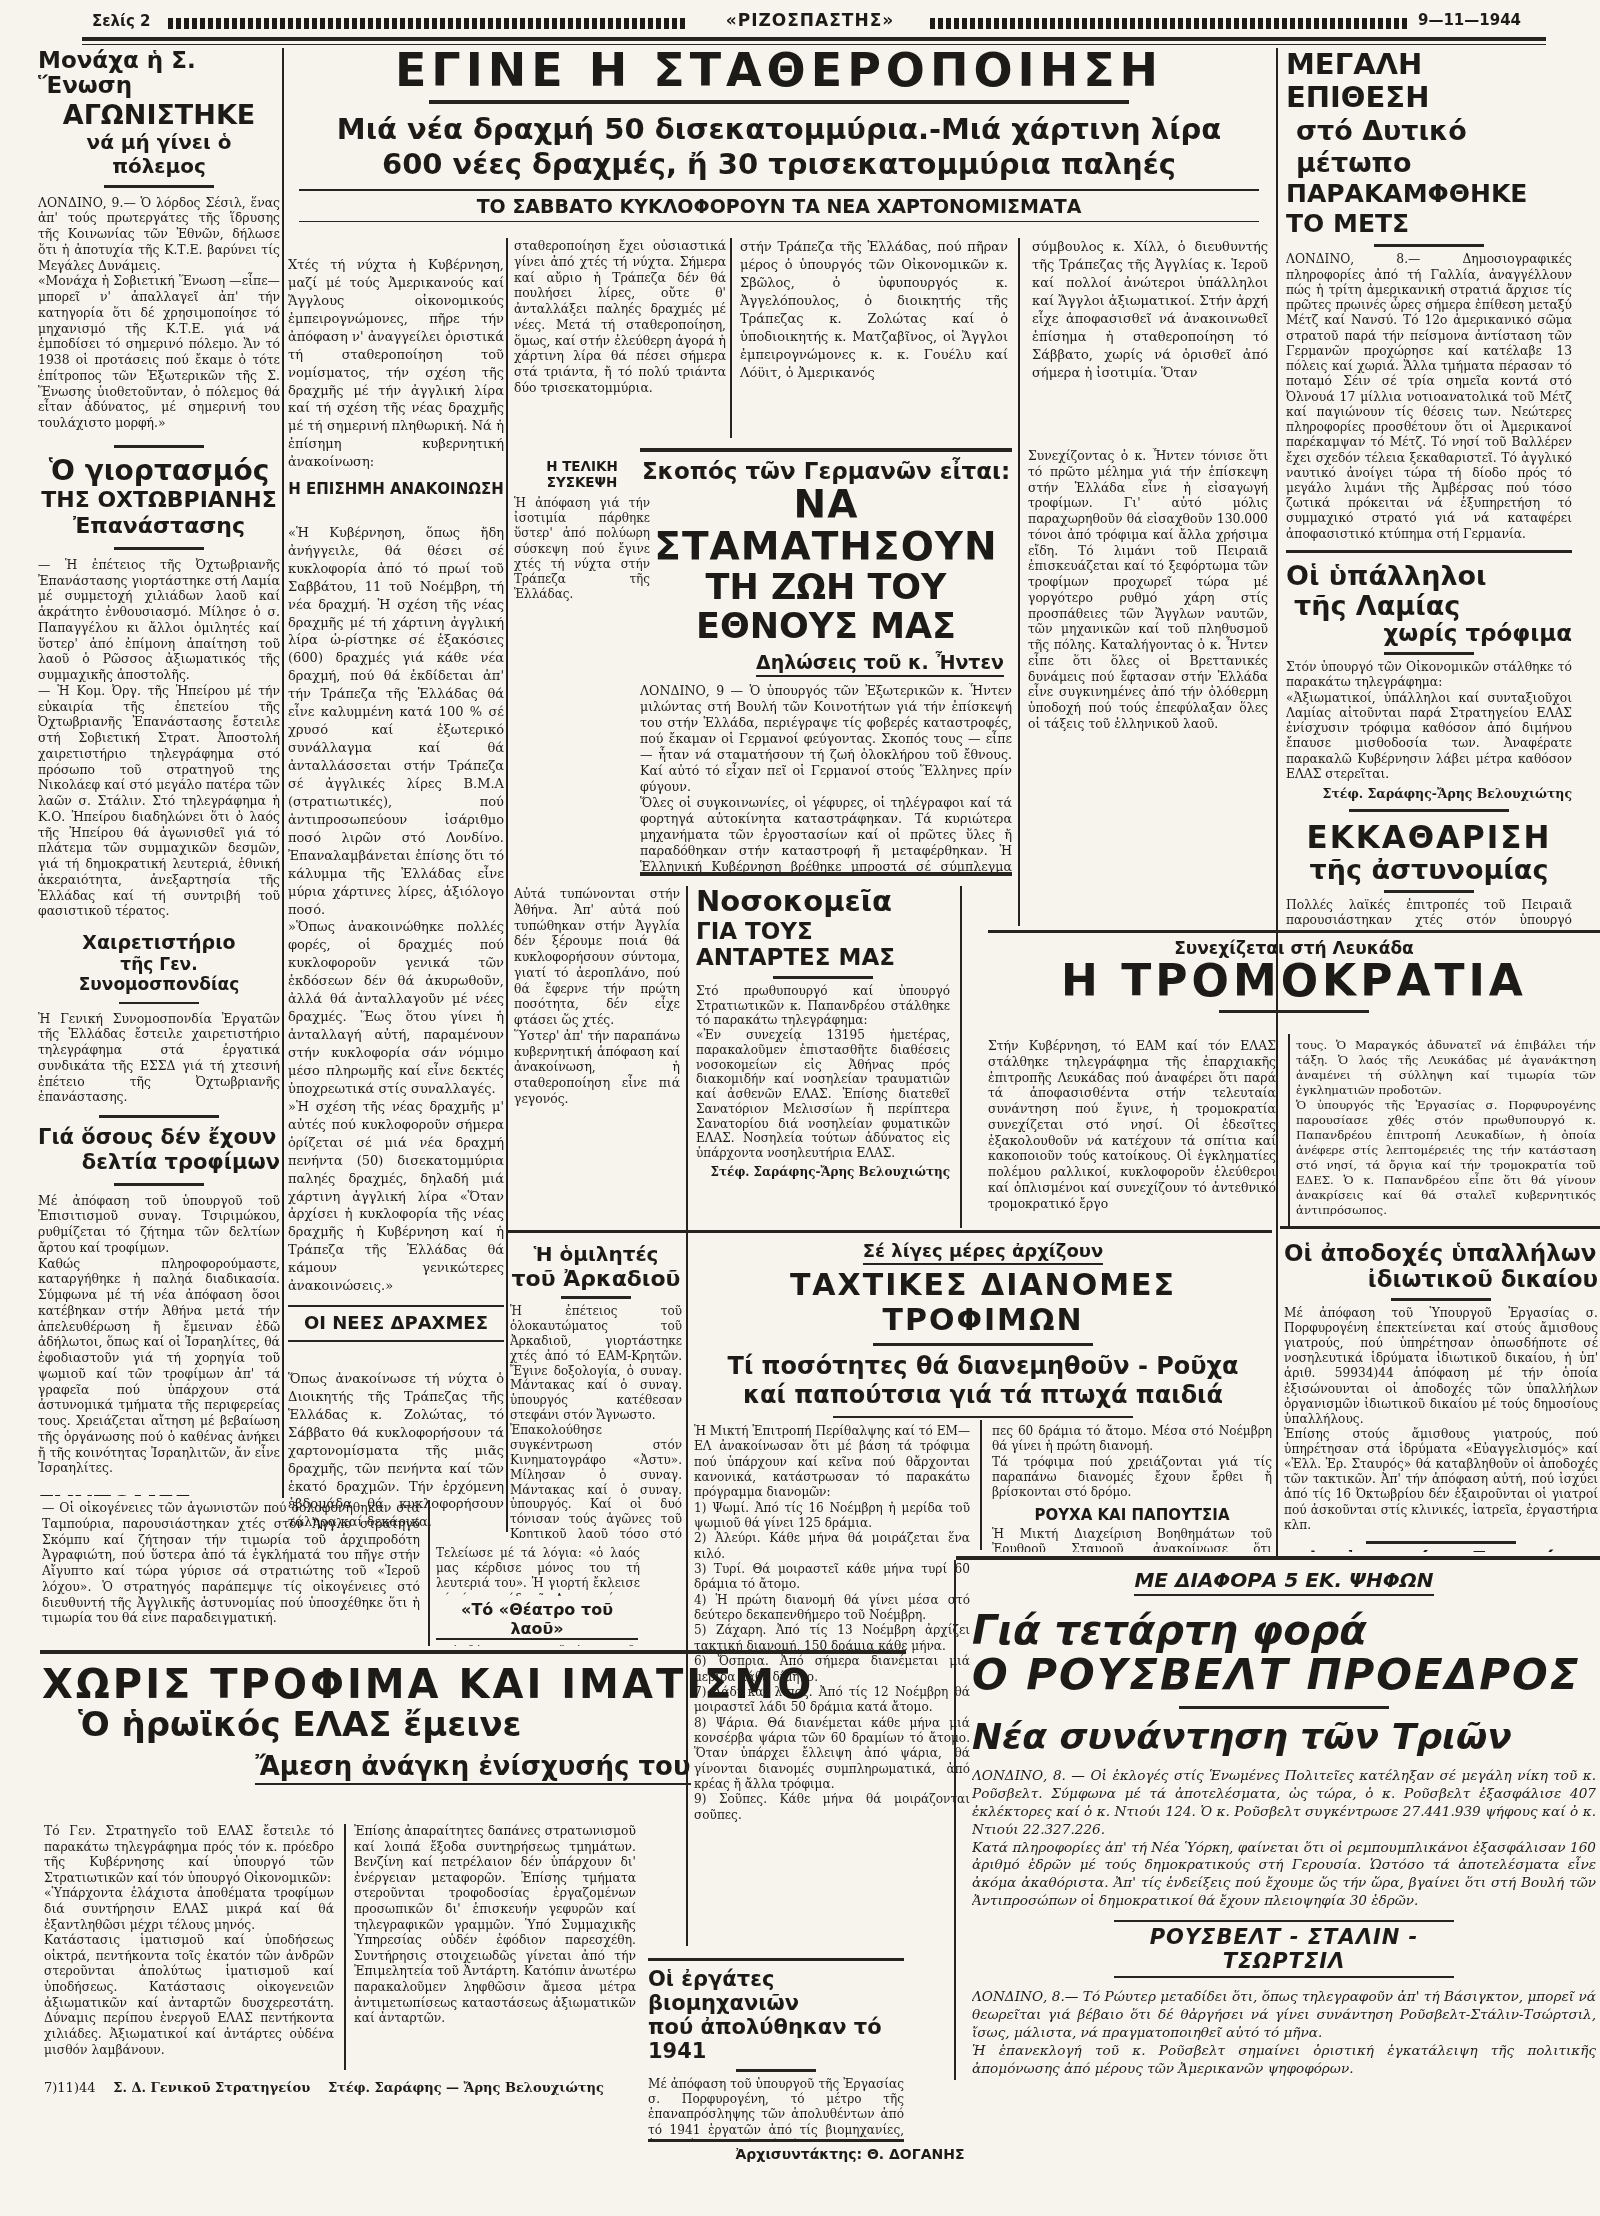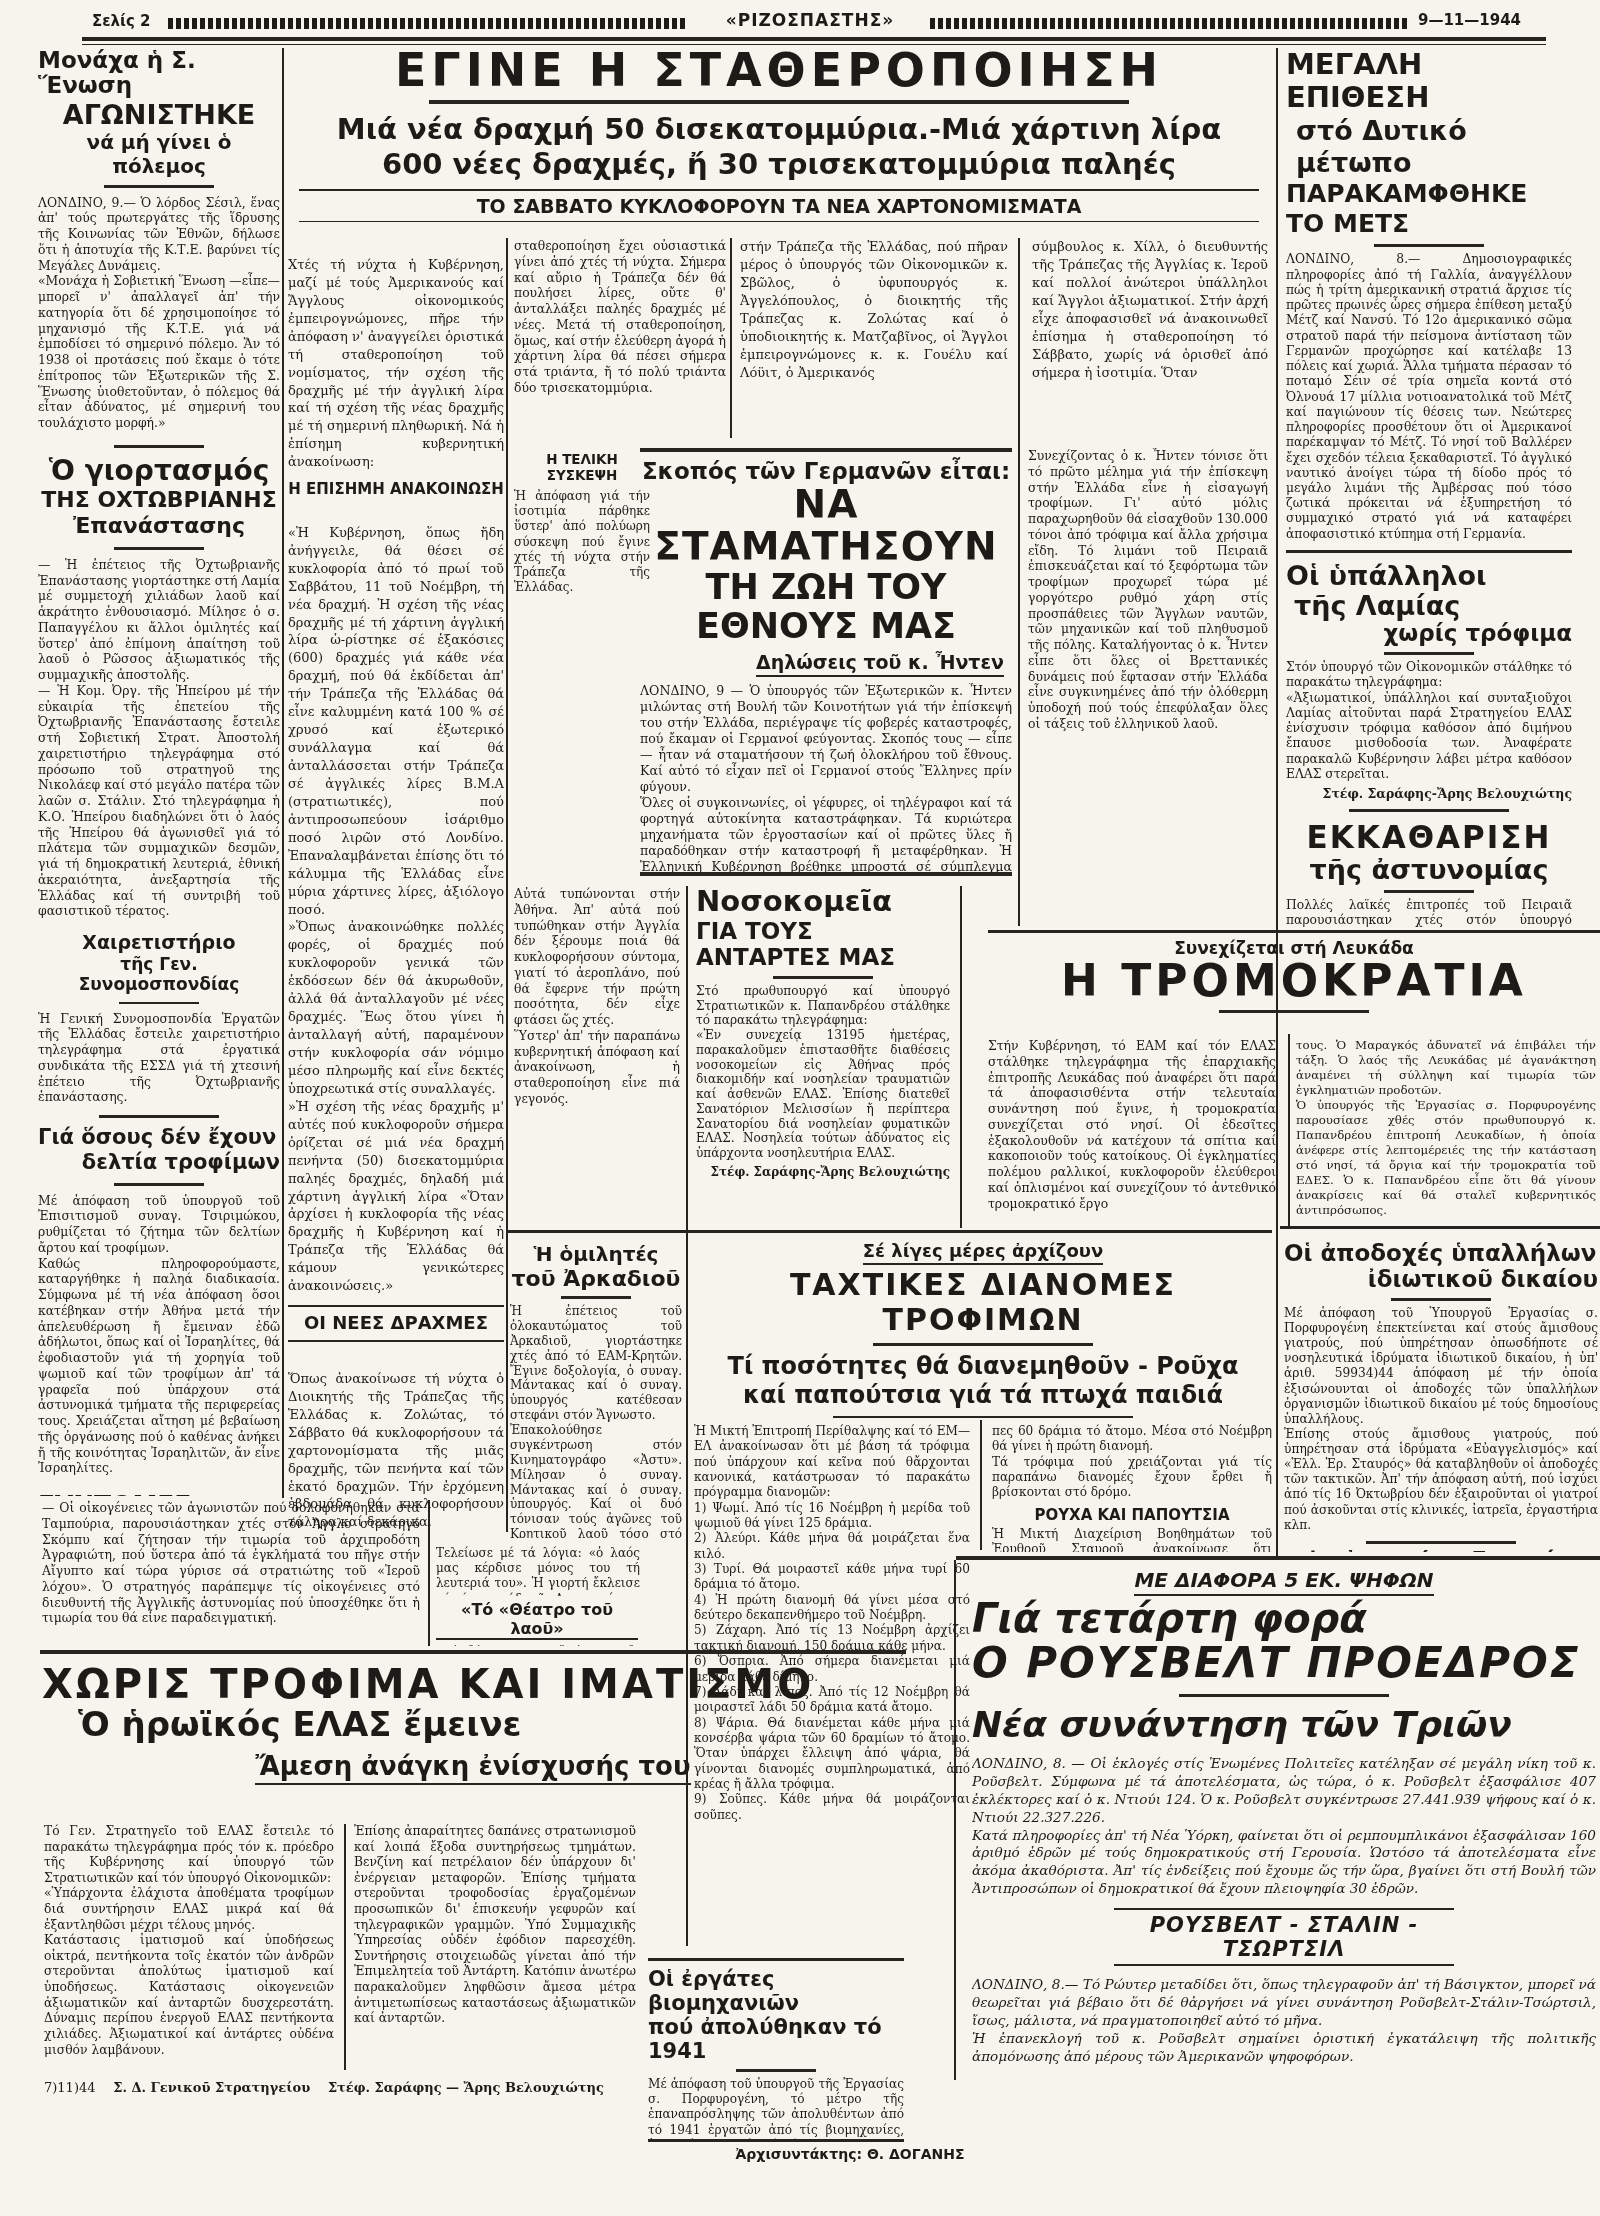--- a/index.html
+++ b/index.html
@@ -101,21 +101,21 @@
     <span>Χτές τή νύχτα ἡ Κυβέρνηση, μαζί μέ τούς Ἀμερικανούς καί Ἄγγλους οἰκονομικούς ἐμπειρογνώμονες, πῆρε τήν ἀπόφαση ν' ἀναγγείλει ὁριστικά τή σταθεροποίηση τοῦ νομίσματος, τήν σχέση τῆς δραχμῆς μέ τήν ἀγγλική λίρα καί τή σχέση τῆς νέας δραχμῆς μέ τή σημερινή πληθωρική. Νά ἡ ἐπίσημη κυβερνητική ἀνακοίνωση:</span>
     <div class="subhead" style="font-size:15px;">Η ΕΠΙΣΗΜΗ ΑΝΑΚΟΙΝΩΣΗ</div>
     <span>«Ἡ Κυβέρνηση, ὅπως ἤδη ἀνήγγειλε, θά θέσει σέ κυκλοφορία ἀπό τό πρωί τοῦ Σαββάτου, 11 τοῦ Νοέμβρη, τή νέα δραχμή. Ἡ σχέση τῆς νέας δραχμῆς μέ τή χάρτινη ἀγγλική λίρα ὡ-ρίστηκε σέ ἑξακόσιες (600) δραχμές γιά κάθε νέα δραχμή, πού θά ἐκδίδεται ἀπ' τήν Τράπεζα τῆς Ἑλλάδας θά εἶνε καλυμμένη κατά 100 % σέ χρυσό καί ἐξωτερικό συνάλλαγμα καί θά ἀνταλλάσσεται στήν Τράπεζα σέ ἀγγλικές λίρες Β.Μ.Α (στρατιωτικές), πού ἀντιπροσωπεύουν ἰσάριθμο ποσό λιρῶν στό Λονδίνο. Ἐπαναλαμβάνεται ἐπίσης ὅτι τό κάλυμμα τῆς Ἑλλάδας εἶνε μύρια χάρτινες λίρες, ἀξιόλογο ποσό.
 »Ὅπως ἀνακοινώθηκε πολλές φορές, οἱ δραχμές πού κυκλοφοροῦν γενικά τῶν ἐκδόσεων δέν θά ἀκυρωθοῦν, ἀλλά θά ἀνταλλαγοῦν μέ νέες δραχμές. Ἕως ὅτου γίνει ἡ ἀνταλλαγή αὐτή, παραμένουν στήν κυκλοφορία σάν νόμιμο μέσο πληρωμῆς καί εἶνε δεκτές ὑποχρεωτικά στίς συναλλαγές.
 »Ἡ σχέση τῆς νέας δραχμῆς μ' αὐτές πού κυκλοφοροῦν σήμερα ὁρίζεται σέ μιά νέα δραχμή πενήντα (50) δισεκατομμύρια παληές δραχμές, δηλαδή μιά χάρτινη ἀγγλική λίρα «Ὅταν ἀρχίσει ἡ κυκλοφορία τῆς νέας δραχμῆς ἡ Κυβέρνηση καί ἡ Τράπεζα τῆς Ἑλλάδας θά κάμουν γενικώτερες ἀνακοινώσεις.»</span>
     <div class="subhead" style="font-size:18px;border-top:2px solid #26241f;border-bottom:2px solid #26241f;padding:4px 0;margin:10px 0;">ΟΙ ΝΕΕΣ ΔΡΑΧΜΕΣ</div>
     <span>Ὅπως ἀνακοίνωσε τή νύχτα ὁ Διοικητής τῆς Τράπεζας τῆς Ἑλλάδας κ. Ζολώτας, τό Σάββατο θά κυκλοφορήσουν τά χαρτονομίσματα τῆς μιᾶς δραχμῆς, τῶν πενήντα καί τῶν ἑκατό δραχμῶν. Τήν ἐρχόμενη ἑβδομάδα θά κυκλοφορήσουν τάληρα καί δεκάρικα.</span>
   </div>
   <div class="abs bt clip" style="left:514px;top:238px;width:212px;height:202px;">σταθεροποίηση ἔχει οὐσιαστικά γίνει ἀπό χτές τή νύχτα. Σήμερα καί αὔριο ἡ Τράπεζα δέν θά πουλήσει λίρες, οὔτε θ' ἀνταλλάξει παληές δραχμές μέ νέες. Μετά τή σταθεροποίηση, ὅμως, καί στήν ἐλεύθερη ἀγορά ἡ χάρτινη λίρα θά πέσει σήμερα στά τριάντα, ἤ τό πολύ τριάντα δύο τρισεκατομμύρια.</div>
   <div class="abs clip" style="left:514px;top:450px;width:136px;height:428px;">
-    <div class="subhead" style="font-size:13.5px;margin-top:1px;">Η ΤΕΛΙΚΗ ΣΥΣΚΕΨΗ</div>
+    <div class="subhead" style="font-size:13.5px;margin-top:8px;">Η ΤΕΛΙΚΗ ΣΥΣΚΕΨΗ</div>
     <div class="bt" style="font-size:12px;">Ἡ ἀπόφαση γιά τήν ἰσοτιμία πάρθηκε ὕστερ' ἀπό πολύωρη σύσκεψη πού ἔγινε χτές τή νύχτα στήν Τράπεζα τῆς Ἑλλάδας.</div>
   </div>
   <div class="abs bt clip" style="left:514px;top:886px;width:166px;height:340px;">Αὐτά τυπώνονται στήν Ἀθήνα. Ἀπ' αὐτά πού τυπώθηκαν στήν Ἀγγλία δέν ξέρουμε ποιά θά κυκλοφορήσουν σύντομα, γιατί τό ἀεροπλάνο, πού θά ἔφερνε τήν πρώτη ποσότητα, δέν εἶχε φτάσει ὥς χτές.
 Ὕστερ' ἀπ' τήν παραπάνω κυβερνητική ἀπόφαση καί ἀνακοίνωση, ἡ σταθεροποίηση εἶνε πιά γεγονός.</div>
   <div class="abs bt bt13 clip" style="left:740px;top:238px;width:268px;height:200px;">στήν Τράπεζα τῆς Ἑλλάδας, πού πῆραν μέρος ὁ ὑπουργός τῶν Οἰκονομικῶν κ. Σβῶλος, ὁ ὑφυπουργός κ. Ἀγγελόπουλος, ὁ διοικητής τῆς Τράπεζας κ. Ζολώτας καί ὁ ὑποδιοικητής κ. Ματζαβῖνος, οἱ Ἄγγλοι ἐμπειρογνώμονες κ. κ. Γουέλυ καί Λόϋιτ, ὁ Ἀμερικανός</div>
   <div class="abs bt bt13 clip" style="left:1032px;top:238px;width:236px;height:200px;">σύμβουλος κ. Χίλλ, ὁ διευθυντής τῆς Τράπεζας τῆς Ἀγγλίας κ. Ἱεροῦ καί πολλοί ἀνώτεροι ὑπάλληλοι καί Ἄγγλοι ἀξιωματικοί. Στήν ἀρχή εἶχε ἀποφασισθεῖ νά ἀνακοινωθεῖ ἐπίσημα ἡ σταθεροποίηση τό Σάββατο, χωρίς νά ὁρισθεῖ ἀπό σήμερα ἡ ἰσοτιμία. Ὅταν</div>
 
   <div class="abs clip" style="left:640px;top:448px;width:372px;height:428px;border-top:4px solid #26241f;border-bottom:4px solid #26241f;padding-top:6px;box-sizing:border-box;">
     <div class="sans b ctr" style="font-size:23px;">Σκοπός τῶν Γερμανῶν εἶται:</div>
     <div class="sans b ctr" style="font-size:39px;line-height:1.08;letter-spacing:1px;">ΝΑ ΣΤΑΜΑΤΗΣΟΥΝ</div>
@@ -247,21 +247,21 @@
   <div class="abs clip" style="left:648px;top:1958px;width:256px;height:184px;border-top:3px solid #26241f;border-bottom:3px solid #26241f;padding-top:6px;box-sizing:border-box;">
     <div class="sans b" style="font-size:21px;line-height:1.15;">Οἱ ἐργάτες βιομηχανιῶν</div>
     <div class="sans b" style="font-size:21px;line-height:1.15;">πού ἀπολύθηκαν τό 1941</div>
     <div class="shortrule" style="width:80px;margin:5px auto;"></div>
     <div class="bt" style="font-size:12.1px;">Μέ ἀπόφαση τοῦ ὑπουργοῦ τῆς Ἐργασίας σ. Πορφυρογένη, τό μέτρο τῆς ἐπαναπρόσληψης τῶν ἀπολυθέντων ἀπό τό 1941 ἐργατῶν ἀπό τίς βιομηχανίες, ἐπεκτείνεται καί στό Βόλο.</div>
   </div>
 
   <div class="hrule" style="left:956px;top:1556px;width:644px;height:4px;"></div>
   <div class="abs" style="left:972px;top:1568px;width:624px;font-style:italic;">
     <div class="sans b ctr" style="font-size:20px;"><span class="kicker-u">ΜΕ ΔΙΑΦΟΡΑ 5 ΕΚ. ΨΗΦΩΝ</span></div>
-    <div class="sans b" style="font-size:40px;line-height:1.1;margin-top:0;">Γιά τετάρτη φορά</div>
+    <div class="sans b" style="font-size:40px;line-height:1.1;margin-top:12px;">Γιά τετάρτη φορά</div>
     <div class="sans b" style="font-size:42px;line-height:1.1;letter-spacing:2px;">Ο ΡΟΥΣΒΕΛΤ ΠΡΟΕΔΡΟΣ</div>
     <div style="width:210px;height:3px;background:#26241f;margin:8px auto;"></div>
     <div class="sans b" style="font-size:36px;line-height:1.1;">Νέα συνάντηση τῶν Τριῶν</div>
     <div class="bt" style="font-size:13.6px;line-height:1.32;margin-top:10px;">ΛΟΝΔΙΝΟ, 8. — Οἱ ἐκλογές στίς Ἑνωμένες Πολιτεῖες κατέληξαν σέ μεγάλη νίκη τοῦ κ. Ροῦσβελτ. Σύμφωνα μέ τά ἀποτελέσματα, ὡς τώρα, ὁ κ. Ροῦσβελτ ἐξασφάλισε 407 ἐκλέκτορες καί ὁ κ. Ντιούι 124. Ὁ κ. Ροῦσβελτ συγκέντρωσε 27.441.939 ψήφους καί ὁ κ. Ντιούι 22.327.226.
 Κατά πληροφορίες ἀπ' τή Νέα Ὑόρκη, φαίνεται ὅτι οἱ ρεμπουμπλικάνοι ἐξασφάλισαν 160 ἀριθμό ἑδρῶν μέ τούς δημοκρατικούς στή Γερουσία. Ὡστόσο τά ἀποτελέσματα εἶνε ἀκόμα ἀκαθόριστα. Ἀπ' τίς ἐνδείξεις πού ἔχουμε ὥς τήν ὥρα, βγαίνει ὅτι στή Βουλή τῶν Ἀντιπροσώπων οἱ δημοκρατικοί θά ἔχουν πλειοψηφία 30 ἑδρῶν.</div>
     <div class="subhead" style="font-size:21px;letter-spacing:1px;border-top:2px solid #26241f;border-bottom:2px solid #26241f;width:340px;margin:10px auto;padding:3px 0;">ΡΟΥΣΒΕΛΤ - ΣΤΑΛΙΝ - ΤΣΩΡΤΣΙΛ</div>
     <div class="bt" style="font-size:13.6px;line-height:1.32;">ΛΟΝΔΙΝΟ, 8.— Τό Ρώυτερ μεταδίδει ὅτι, ὅπως τηλεγραφοῦν ἀπ' τή Βάσιγκτον, μπορεῖ νά θεωρεῖται γιά βέβαιο ὅτι δέ θἀργήσει νά γίνει συνάντηση Ροῦσβελτ-Στάλιν-Τσώρτσιλ, ἴσως, μάλιστα, νά πραγματοποιηθεῖ αὐτό τό μῆνα.
 Ἡ ἐπανεκλογή τοῦ κ. Ροῦσβελτ σημαίνει ὁριστική ἐγκατάλειψη τῆς πολιτικῆς ἀπομόνωσης ἀπό μέρους τῶν Ἀμερικανῶν ψηφοφόρων.</div>
   </div>
 

